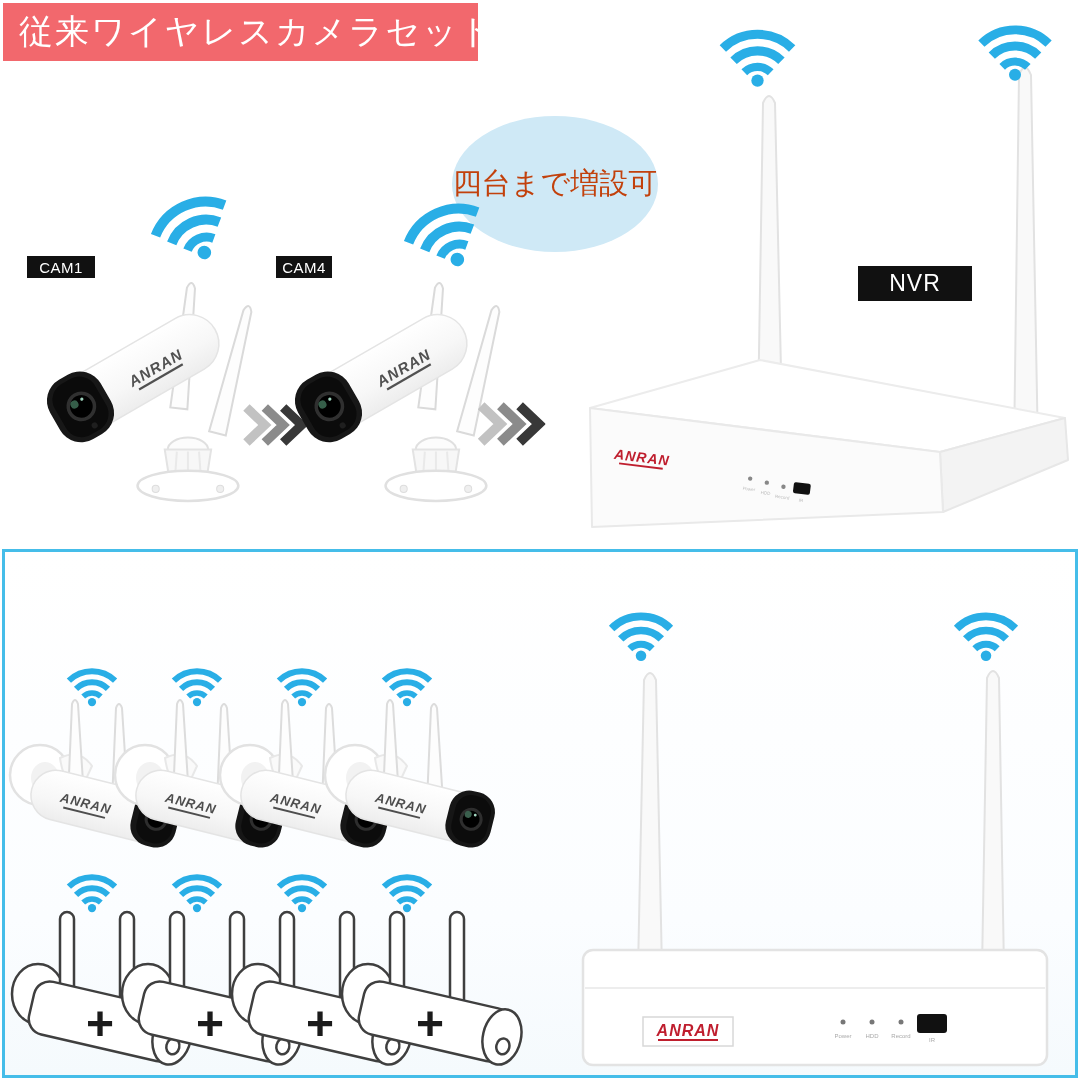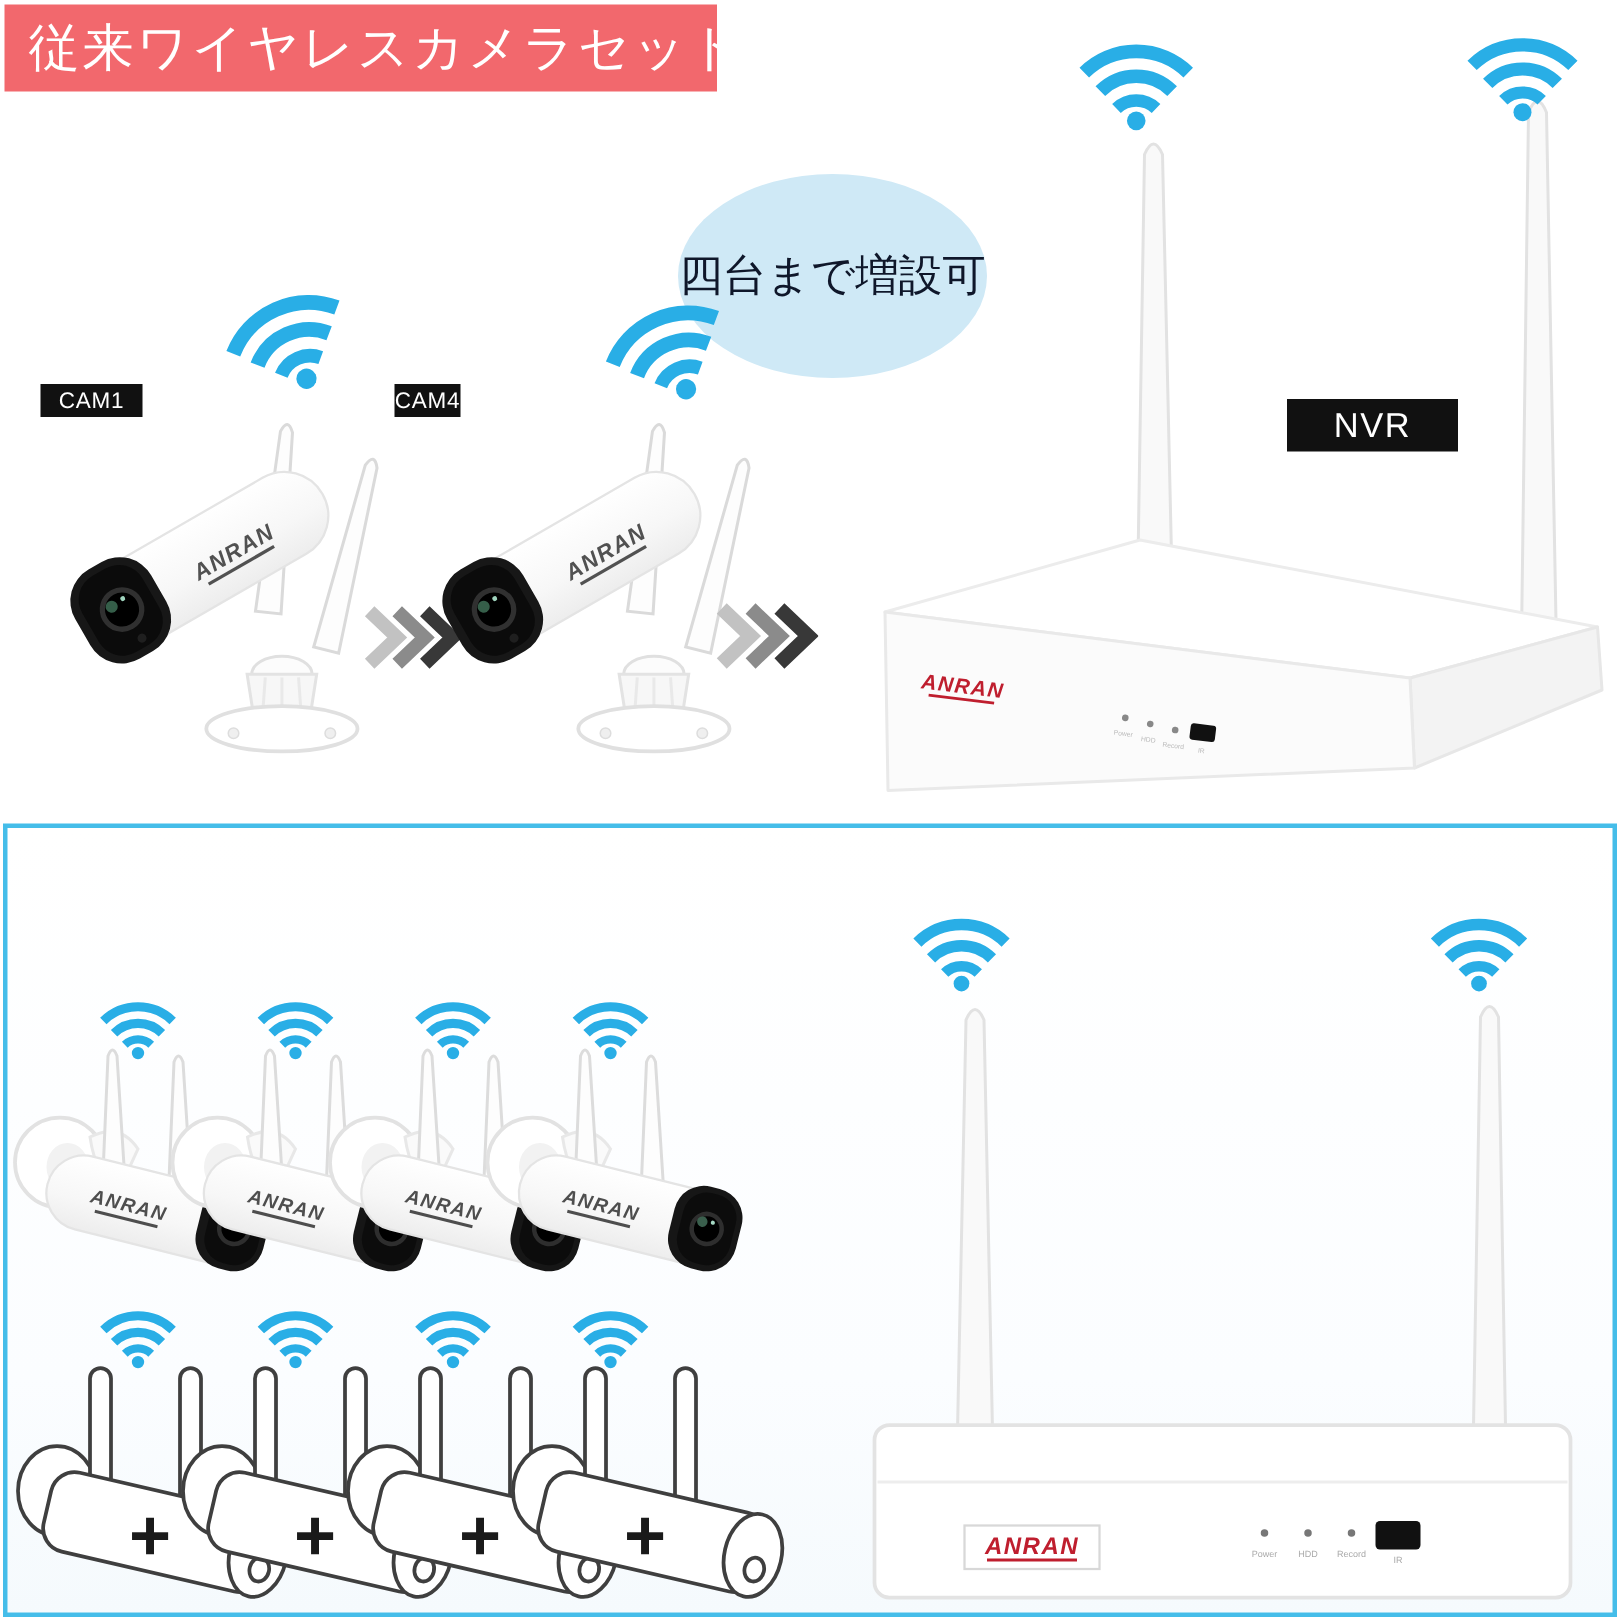--- a/index.html
+++ b/index.html
@@ -21,21 +21,21 @@
   .banner{display:flex;align-items:center;color:#fff;white-space:nowrap;overflow:hidden;}
   .banner-pink{left:3px;top:3px;width:459px;height:58px;background:var(--accent-pink);
     font-size:34px;letter-spacing:2px;padding-left:16px;}
   .banner-blue{left:8px;top:552px;width:500px;height:64px;background:var(--accent-cyan);
     font-size:34px;letter-spacing:2px;padding-left:14px;z-index:3;}
   .black-label{background:var(--label-bg);color:#fff;display:flex;align-items:center;
     justify-content:center;z-index:5;}
   .cam-label{font-size:15px;letter-spacing:.5px;}
   .nvr-label{font-size:23px;letter-spacing:1px;}
   .bubble{border-radius:50%;display:flex;align-items:center;justify-content:center;
-    color:#0f172a;white-space:nowrap;}
+    color:#c2410c;white-space:nowrap;}
   .bubble-top{left:452px;top:116px;width:206px;height:136px;background:var(--bubble-light);
     font-size:29px;z-index:1;}
   .bubble-bottom{left:458px;top:842px;width:185px;height:112px;background:var(--bubble-lighter);
     font-size:28px;z-index:3;}
   .panel{left:2px;top:549px;right:2px;bottom:2px;border:3px solid var(--panel-border);
     background:linear-gradient(180deg,#ffffff 0%,#fbfdff 70%,#f5fafd 100%);z-index:0;}
   .wifi{z-index:4;}
   .wifi svg{display:block;width:100%;height:100%;}
   .tilt{transform:rotate(-24deg);}
   .device{z-index:2;}
@@ -159,21 +159,21 @@
         <use href="#cam-top"></use>
       </svg>
   </div>
 
   <div class="abs arrows" style="left:240px;top:401px;width:68px;height:48px;">
     <svg viewBox="0 0 74 52">
         <use href="#chevrons"></use>
       </svg>
   </div>
 
-  <div class="abs black-label cam-label" style="left:263px;top:256px;width:44px;height:22px;text-align:right;">
+  <div class="abs black-label cam-label" style="left:276px;top:256px;width:56px;height:22px;text-align:right;">
     <span>CAM4</span>
   </div>
   <div class="abs wifi tilt" style="left:400px;top:198px;width:92px;height:72px;">
     <svg viewBox="0 0 100 80">
         <use href="#wifi"></use>
       </svg>
   </div>
   <div class="abs cam" style="left:258px;top:252px;width:245px;height:252px;">
     <svg viewBox="0 0 240 250">
         <use href="#cam-top"></use>

